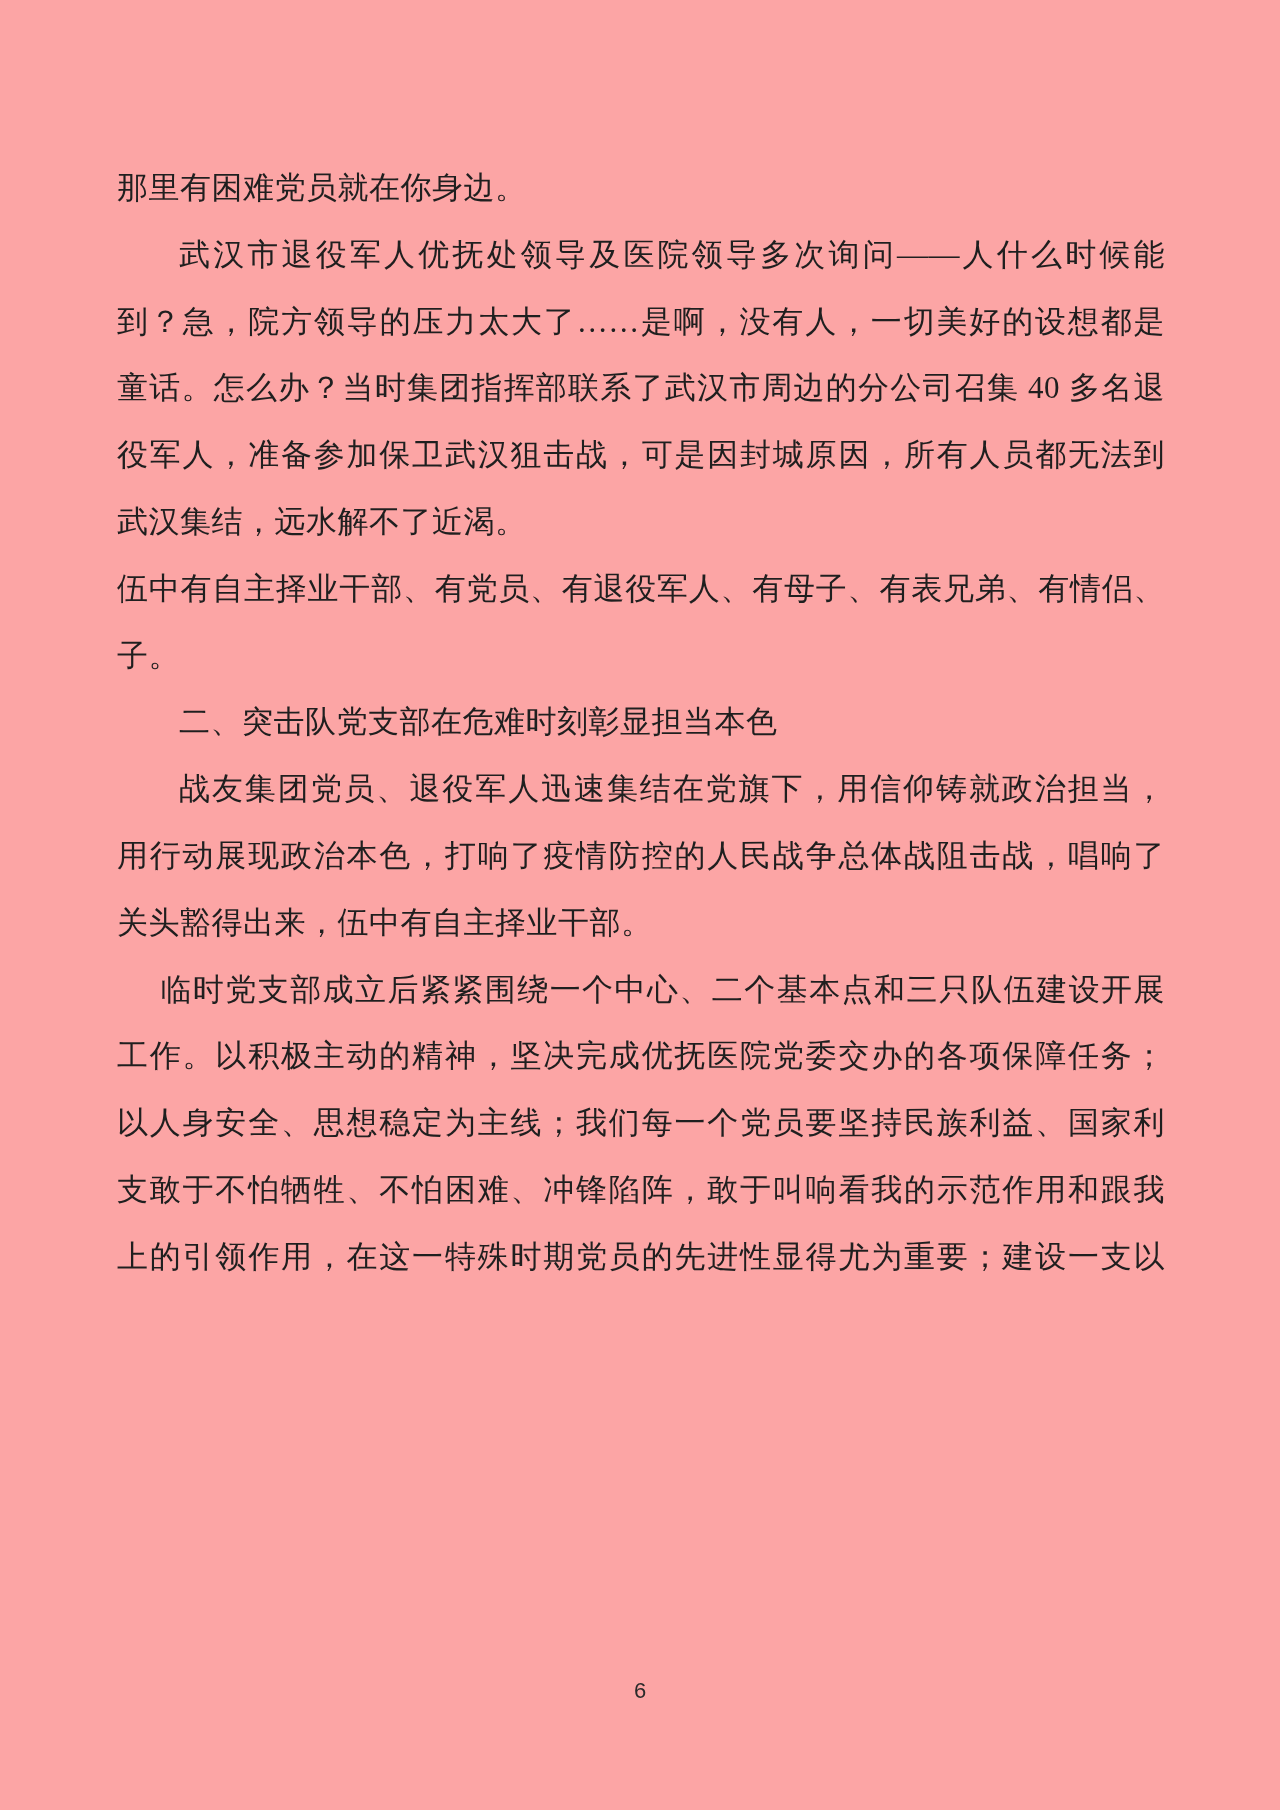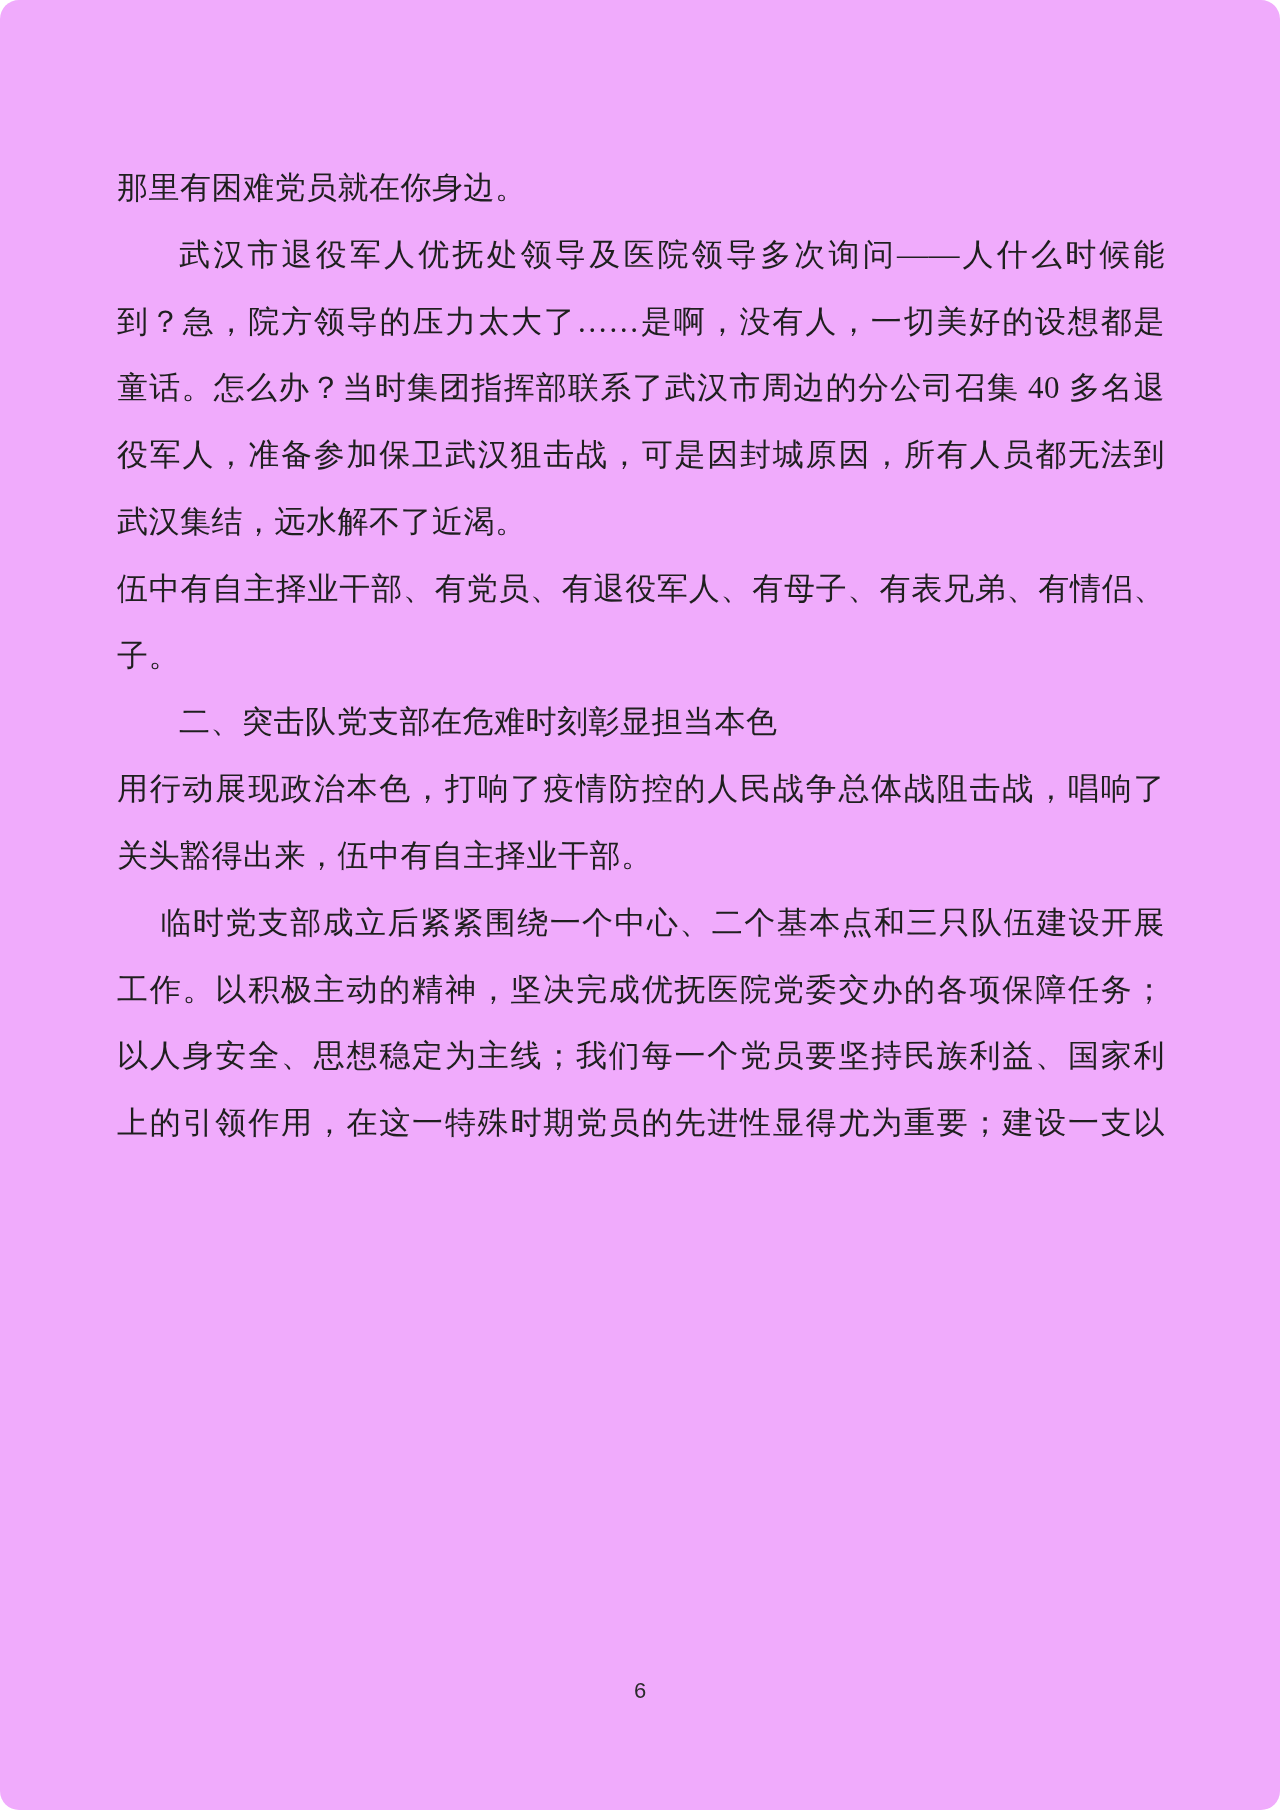--- a/index.html
+++ b/index.html
@@ -10,23 +10,22 @@
   body {
     width: 1280px;
     height: 1810px;
     overflow: hidden;
     font-family: "Liberation Serif", "DejaVu Serif", serif;
   }
   .doc-page {
     position: relative;
     width: 1280px;
     height: 1810px;
-    background: #f0abfc;
+    background: #fca5a5;
     box-sizing: border-box;
-    border-radius: 19px;
   }
   .doc-body {
     position: absolute;
     top: 155px;
     left: 117px;
     width: 1048px;
   }
   .line {
     height: 66.8px;
     line-height: 66.8px;
@@ -68,23 +67,25 @@
 
   <div class="line last">那里有困难党员就在你身边。</div>
       <div class="line full" style="padding-left: 2em;">武汉市退役军人优抚处领导及医院领导多次询问——人什么时候能</div>
       <div class="line full">到？急，院方领导的压力太大了……是啊，没有人，一切美好的设想都是</div>
       <div class="line full">童话。怎么办？当时集团指挥部联系了武汉市周边的分公司召集 40 多名退</div>
       <div class="line full">役军人，准备参加保卫武汉狙击战，可是因封城原因，所有人员都无法到</div>
       <div class="line last">武汉集结，远水解不了近渴。</div>
       <div class="line full">伍中有自主择业干部、有党员、有退役军人、有母子、有表兄弟、有情侣、</div>
       <div class="line last">子。</div>
       <div class="line last" style="padding-left: 2em;">二、突击队党支部在危难时刻彰显担当本色</div>
+      <div class="line full" style="padding-left: 2em;">战友集团党员、退役军人迅速集结在党旗下，用信仰铸就政治担当，</div>
       <div class="line full">用行动展现政治本色，打响了疫情防控的人民战争总体战阻击战，唱响了</div>
       <div class="line last">关头豁得出来，伍中有自主择业干部。</div>
       <div class="line full" style="padding-left: 1.4em;">临时党支部成立后紧紧围绕一个中心、二个基本点和三只队伍建设开展</div>
       <div class="line full">工作。以积极主动的精神，坚决完成优抚医院党委交办的各项保障任务；</div>
       <div class="line full">以人身安全、思想稳定为主线；我们每一个党员要坚持民族利益、国家利</div>
+      <div class="line full">支敢于不怕牺牲、不怕困难、冲锋陷阵，敢于叫响看我的示范作用和跟我</div>
       <div class="line full">上的引领作用，在这一特殊时期党员的先进性显得尤为重要；建设一支以</div>
     </div>
   <div class="page-footer">
     <span class="page-number">6</span>
   </div>
 </div>
 
 </body></html>

